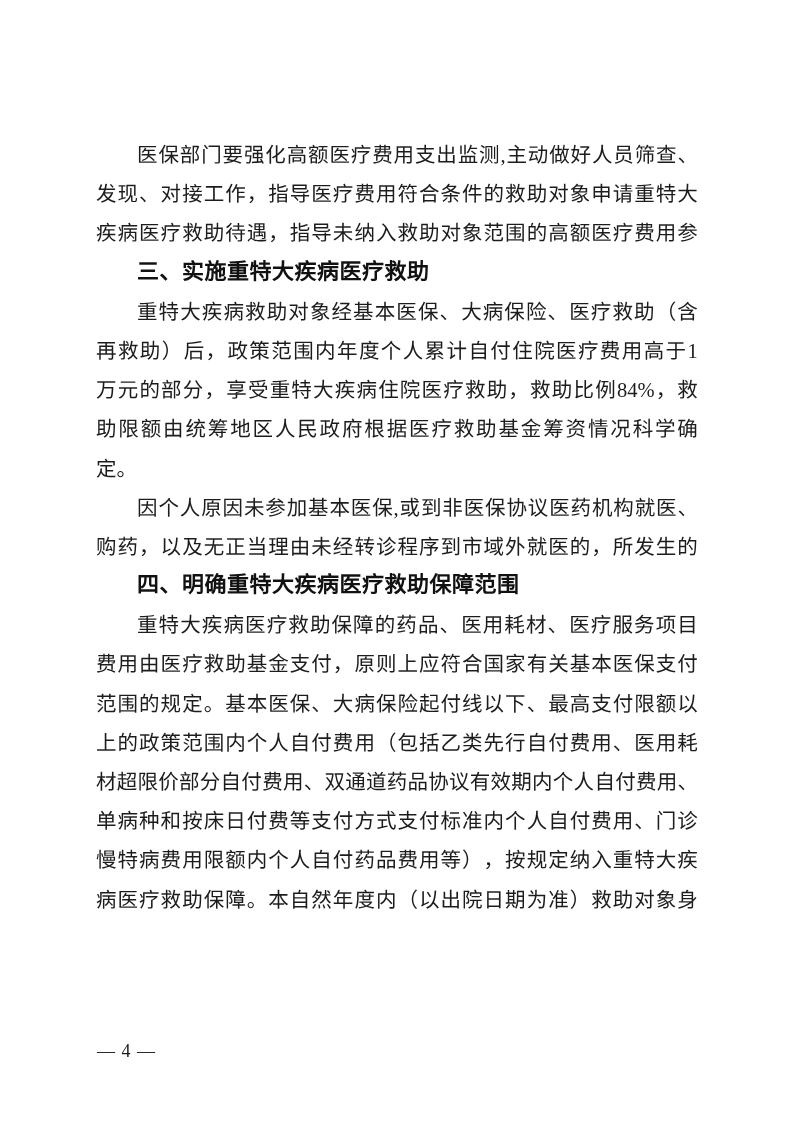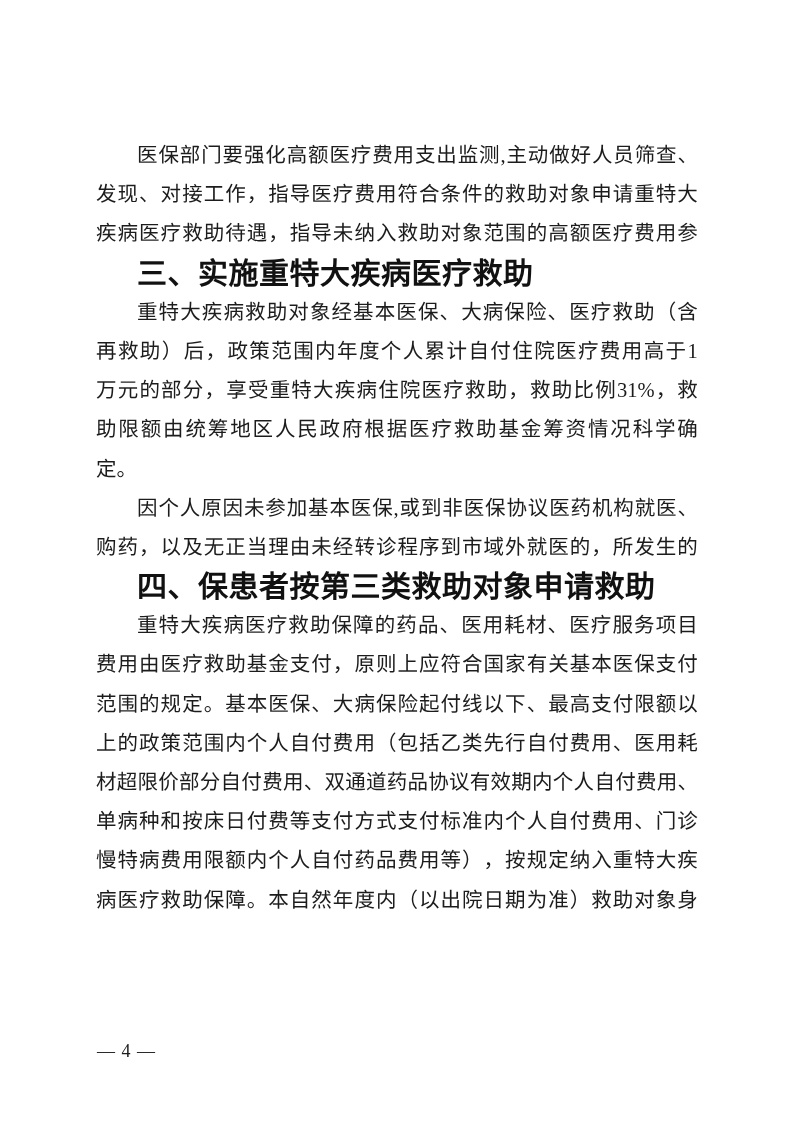--- a/index.html
+++ b/index.html
@@ -33,23 +33,23 @@
     display: flex;
     justify-content: space-between;
   }
   .line.just span {
     display: inline-block;
   }
   .line.indent {
     padding-left: 41px;
   }
   .line.heading {
-    font-family: Liberation Serif, serif;
+    font-family: Liberation Mono, monospace;
     font-weight: 700;
-    font-size: 30px;
+    font-size: 22px;
     color: var(--heading-color, #111111);
     letter-spacing: 0.5px;
   }
   .footer {
     position: absolute;
     left: 97px;
     top: 1040px;
     height: 22px;
     line-height: 22px;
     font-size: 18px;
@@ -229,21 +229,21 @@
         <span>院</span>
         <span>医</span>
         <span>疗</span>
         <span>救</span>
         <span>助</span>
         <span>，</span>
         <span>救</span>
         <span>助</span>
         <span>比</span>
         <span>例</span>
-        <span>31%</span>
+        <span>84%</span>
         <span>，</span>
         <span>救</span>
       </div>
       <div class="line just">
         <span>助</span>
         <span>限</span>
         <span>额</span>
         <span>由</span>
         <span>统</span>
         <span>筹</span>
@@ -322,21 +322,21 @@
         <span>外</span>
         <span>就</span>
         <span>医</span>
         <span>的</span>
         <span>，</span>
         <span>所</span>
         <span>发</span>
         <span>生</span>
         <span>的</span>
       </div>
-      <div class="line heading indent">四、保患者按第三类救助对象申请救助</div>
+      <div class="line heading indent">四、明确重特大疾病医疗救助保障范围</div>
       <div class="line indent just">
         <span>重</span>
         <span>特</span>
         <span>大</span>
         <span>疾</span>
         <span>病</span>
         <span>医</span>
         <span>疗</span>
         <span>救</span>
         <span>助</span>

